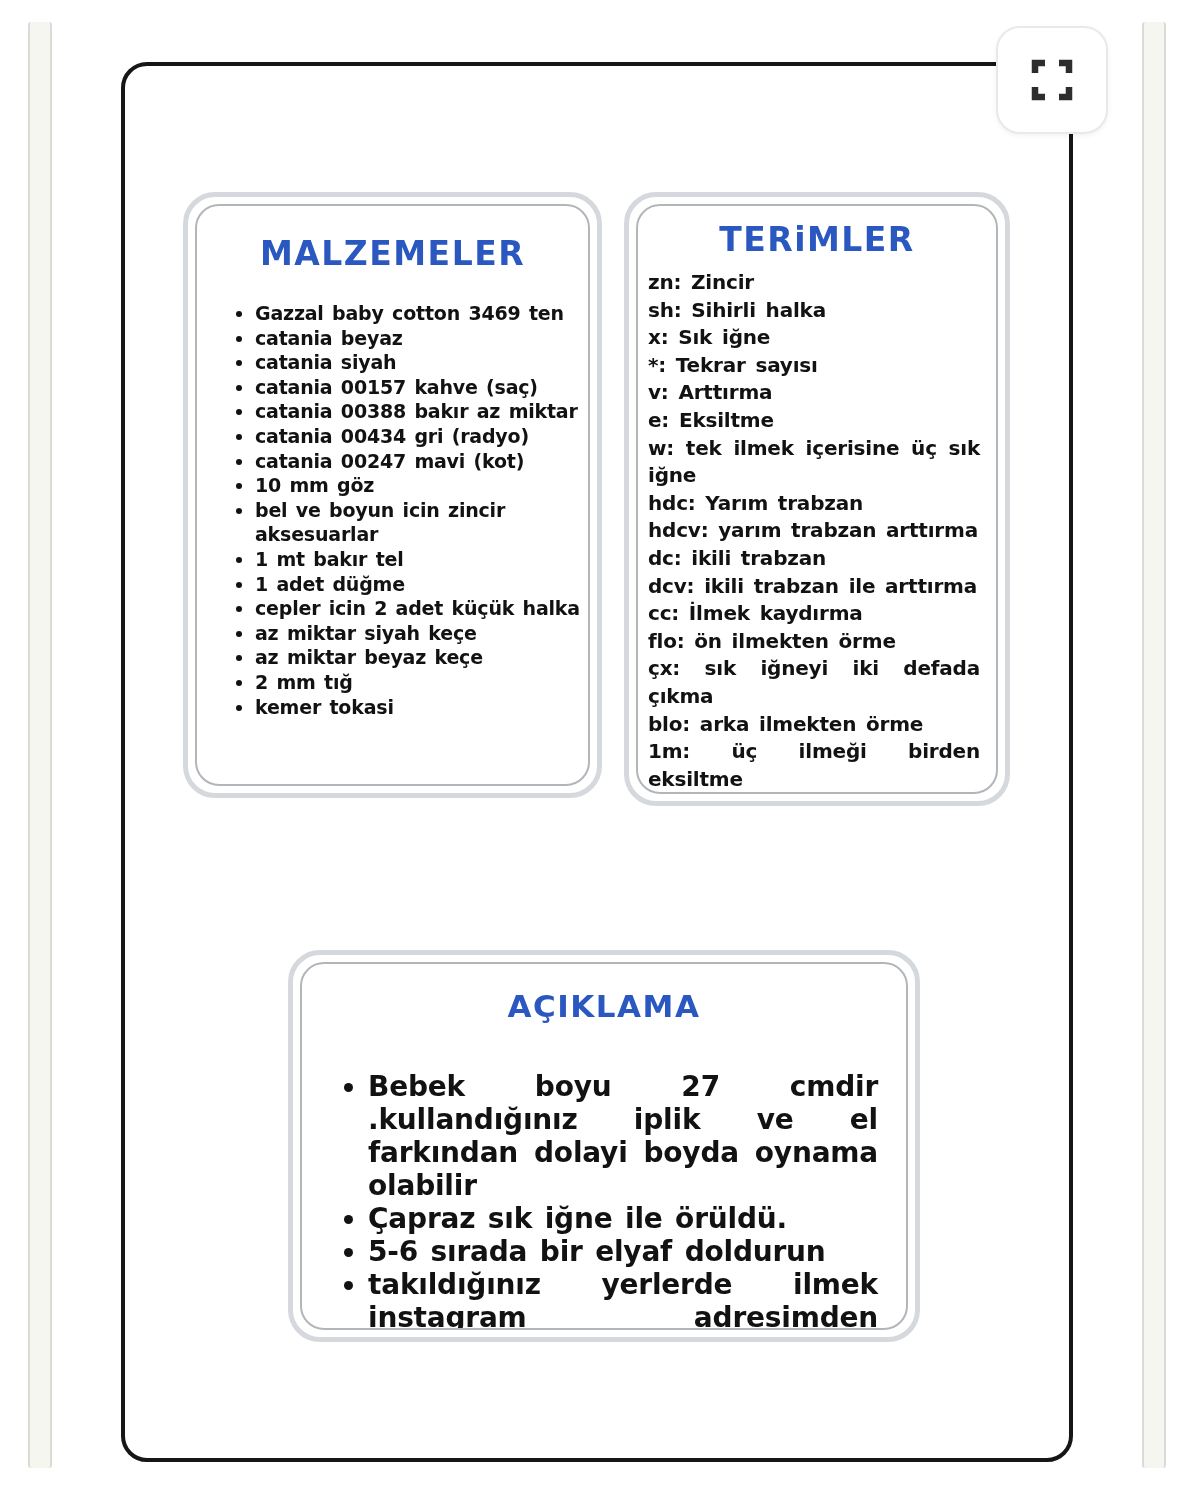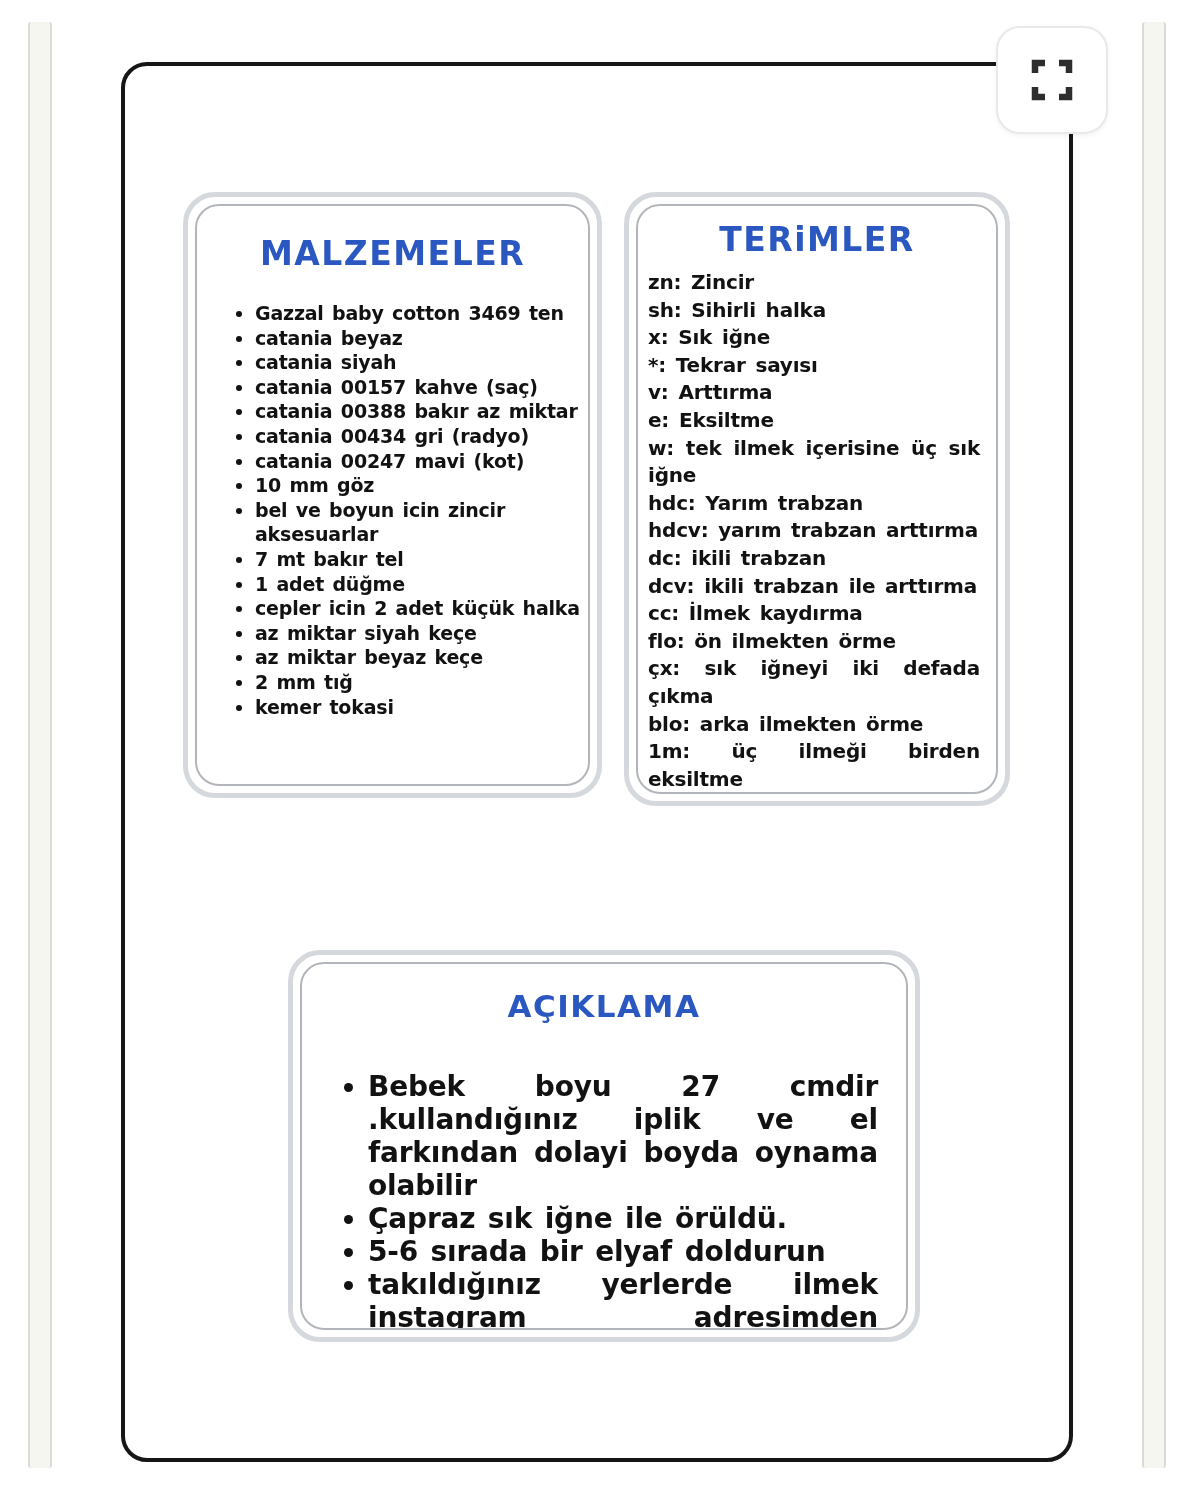--- a/index.html
+++ b/index.html
@@ -158,21 +158,21 @@
         <li>catania 00388 bakır az miktar</li>
 
         <li>catania 00434 gri (radyo)</li>
 
         <li>catania 00247 mavi (kot)</li>
 
         <li>10 mm göz</li>
 
         <li>bel ve boyun icin zincir aksesuarlar</li>
 
-        <li>7 mt bakır tel</li>
+        <li>1 mt bakır tel</li>
 
         <li>1 adet düğme</li>
 
         <li>cepler icin 2 adet küçük halka</li>
 
         <li>az miktar siyah keçe</li>
 
         <li>az miktar beyaz keçe</li>
 
         <li>2 mm tığ</li>

